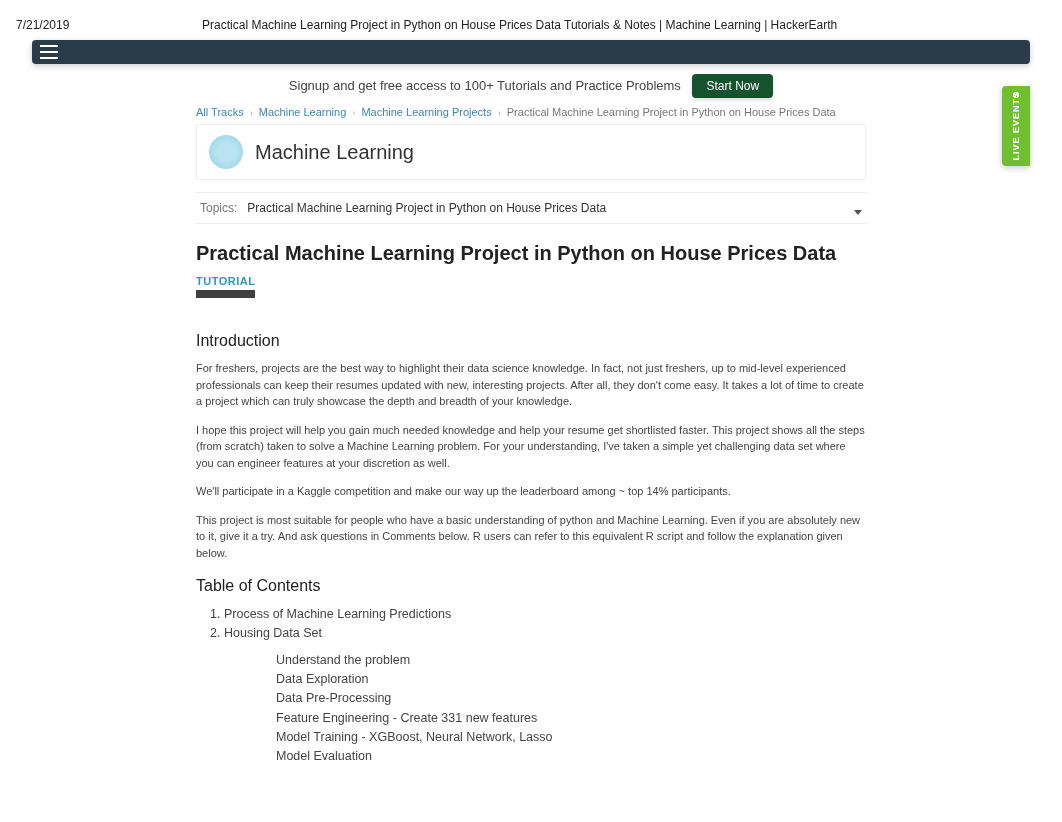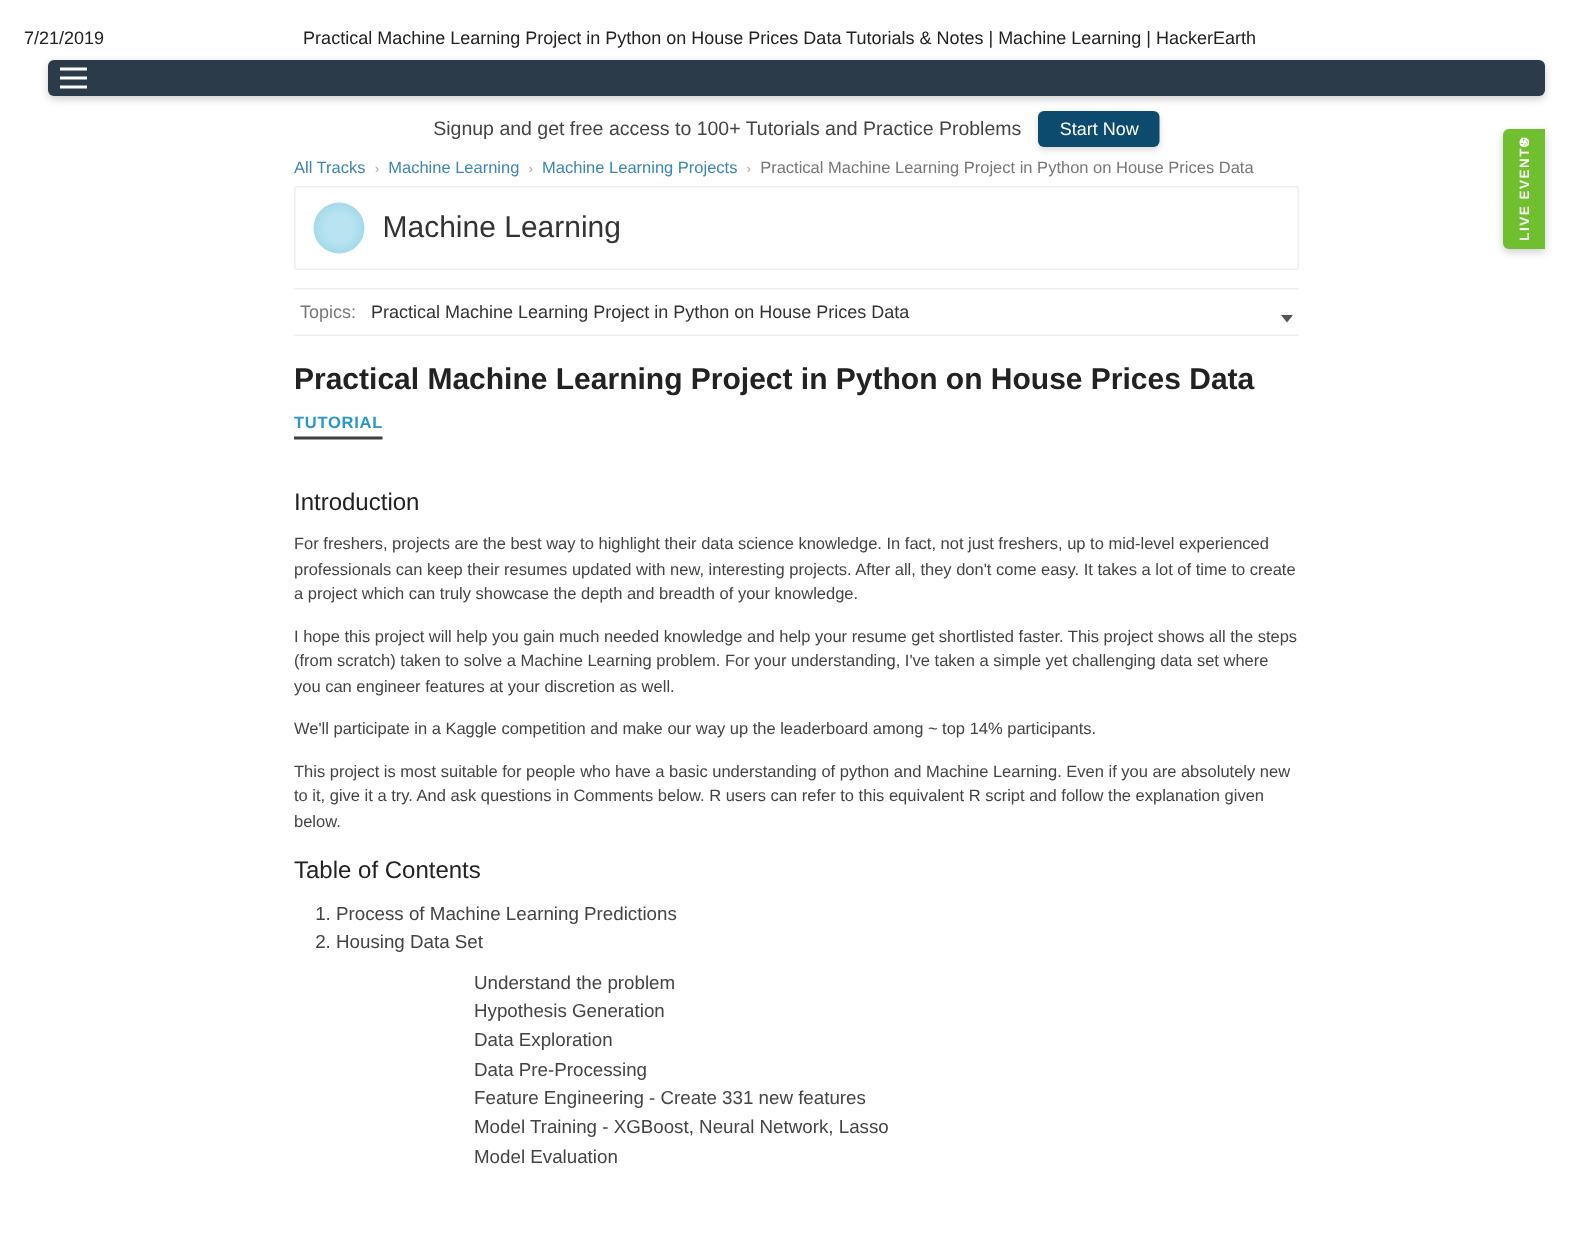--- a/index.html
+++ b/index.html
@@ -38,21 +38,21 @@
   }
   .hamburger span { display: block; height: 2px; background: #fff; width: 100%; }
   .signup-row {
     text-align: center;
     margin: 10px 0 4px 0;
     font-size: 13px;
     color: #444;
   }
   .start-btn {
     display: inline-block;
-    background: #0c4a6e;
+    background: #14532d;
     color: #fff;
     padding: 5px 14px;
     border-radius: 4px;
     margin-left: 8px;
     font-size: 12px;
     box-shadow: 0 2px 4px rgba(0,0,0,0.15);
   }
   .content-wrap {
     margin: 0 auto;
     width: 670px;
@@ -110,21 +110,21 @@
     font-weight: 600;
     color: #222;
     margin: 14px 0 8px 0;
   }
   .tutorial-badge {
     display: inline-block;
     font-size: 11px;
     font-weight: 700;
     color: #2a97c9;
     letter-spacing: 0.5px;
-    border-bottom: 2px solid #404040;
+    border-bottom: 8px solid #404040;
     padding-bottom: 3px;
     text-transform: uppercase;
     margin-bottom: 18px;
   }
   h3.section {
     font-size: 16px;
     font-weight: 400;
     color: #222;
     margin: 16px 0 10px 0;
   }
@@ -140,21 +140,21 @@
     font-size: 12.5px;
     color: #444;
   }
   ol.toc li { line-height: 1.5; }
   ul.sublist {
     list-style: none;
     margin: 6px 0 10px 80px;
     font-size: 12.5px;
     color: #444;
   }
-  ul.sublist li { line-height: 1.55; margin-left: 40px; }
+  ul.sublist li { line-height: 1.55; }
   .live-events-tab {
     position: absolute;
     right: 32px;
     top: 86px;
     width: 28px;
     height: 80px;
     background: #6fbf2e;
     color: #fff;
     border-radius: 4px 0 0 4px;
     display: flex;
@@ -233,21 +233,20 @@
     <p class="para">We'll participate in a Kaggle competition and make our way up the leaderboard among ~ top 14% participants.</p>
     <p class="para">This project is most suitable for people who have a basic understanding of python and Machine Learning. Even if you are absolutely new to it, give it a try. And ask questions in Comments below. R users can refer to this equivalent R script and follow the explanation given below.</p>
 
     <h3 class="section">Table of Contents</h3>
     <ol class="toc">
       <li>Process of Machine Learning Predictions</li>
       <li>Housing Data Set</li>
     </ol>
     <ul class="sublist">
       <li>Understand the problem</li>
-      <li>Hypothesis Generation</li>
       <li>Data Exploration</li>
       <li>Data Pre-Processing</li>
       <li>Feature Engineering - Create 331 new features</li>
       <li>Model Training - XGBoost, Neural Network, Lasso</li>
       <li>Model Evaluation</li>
     </ul>
 
     
 
   </div>

